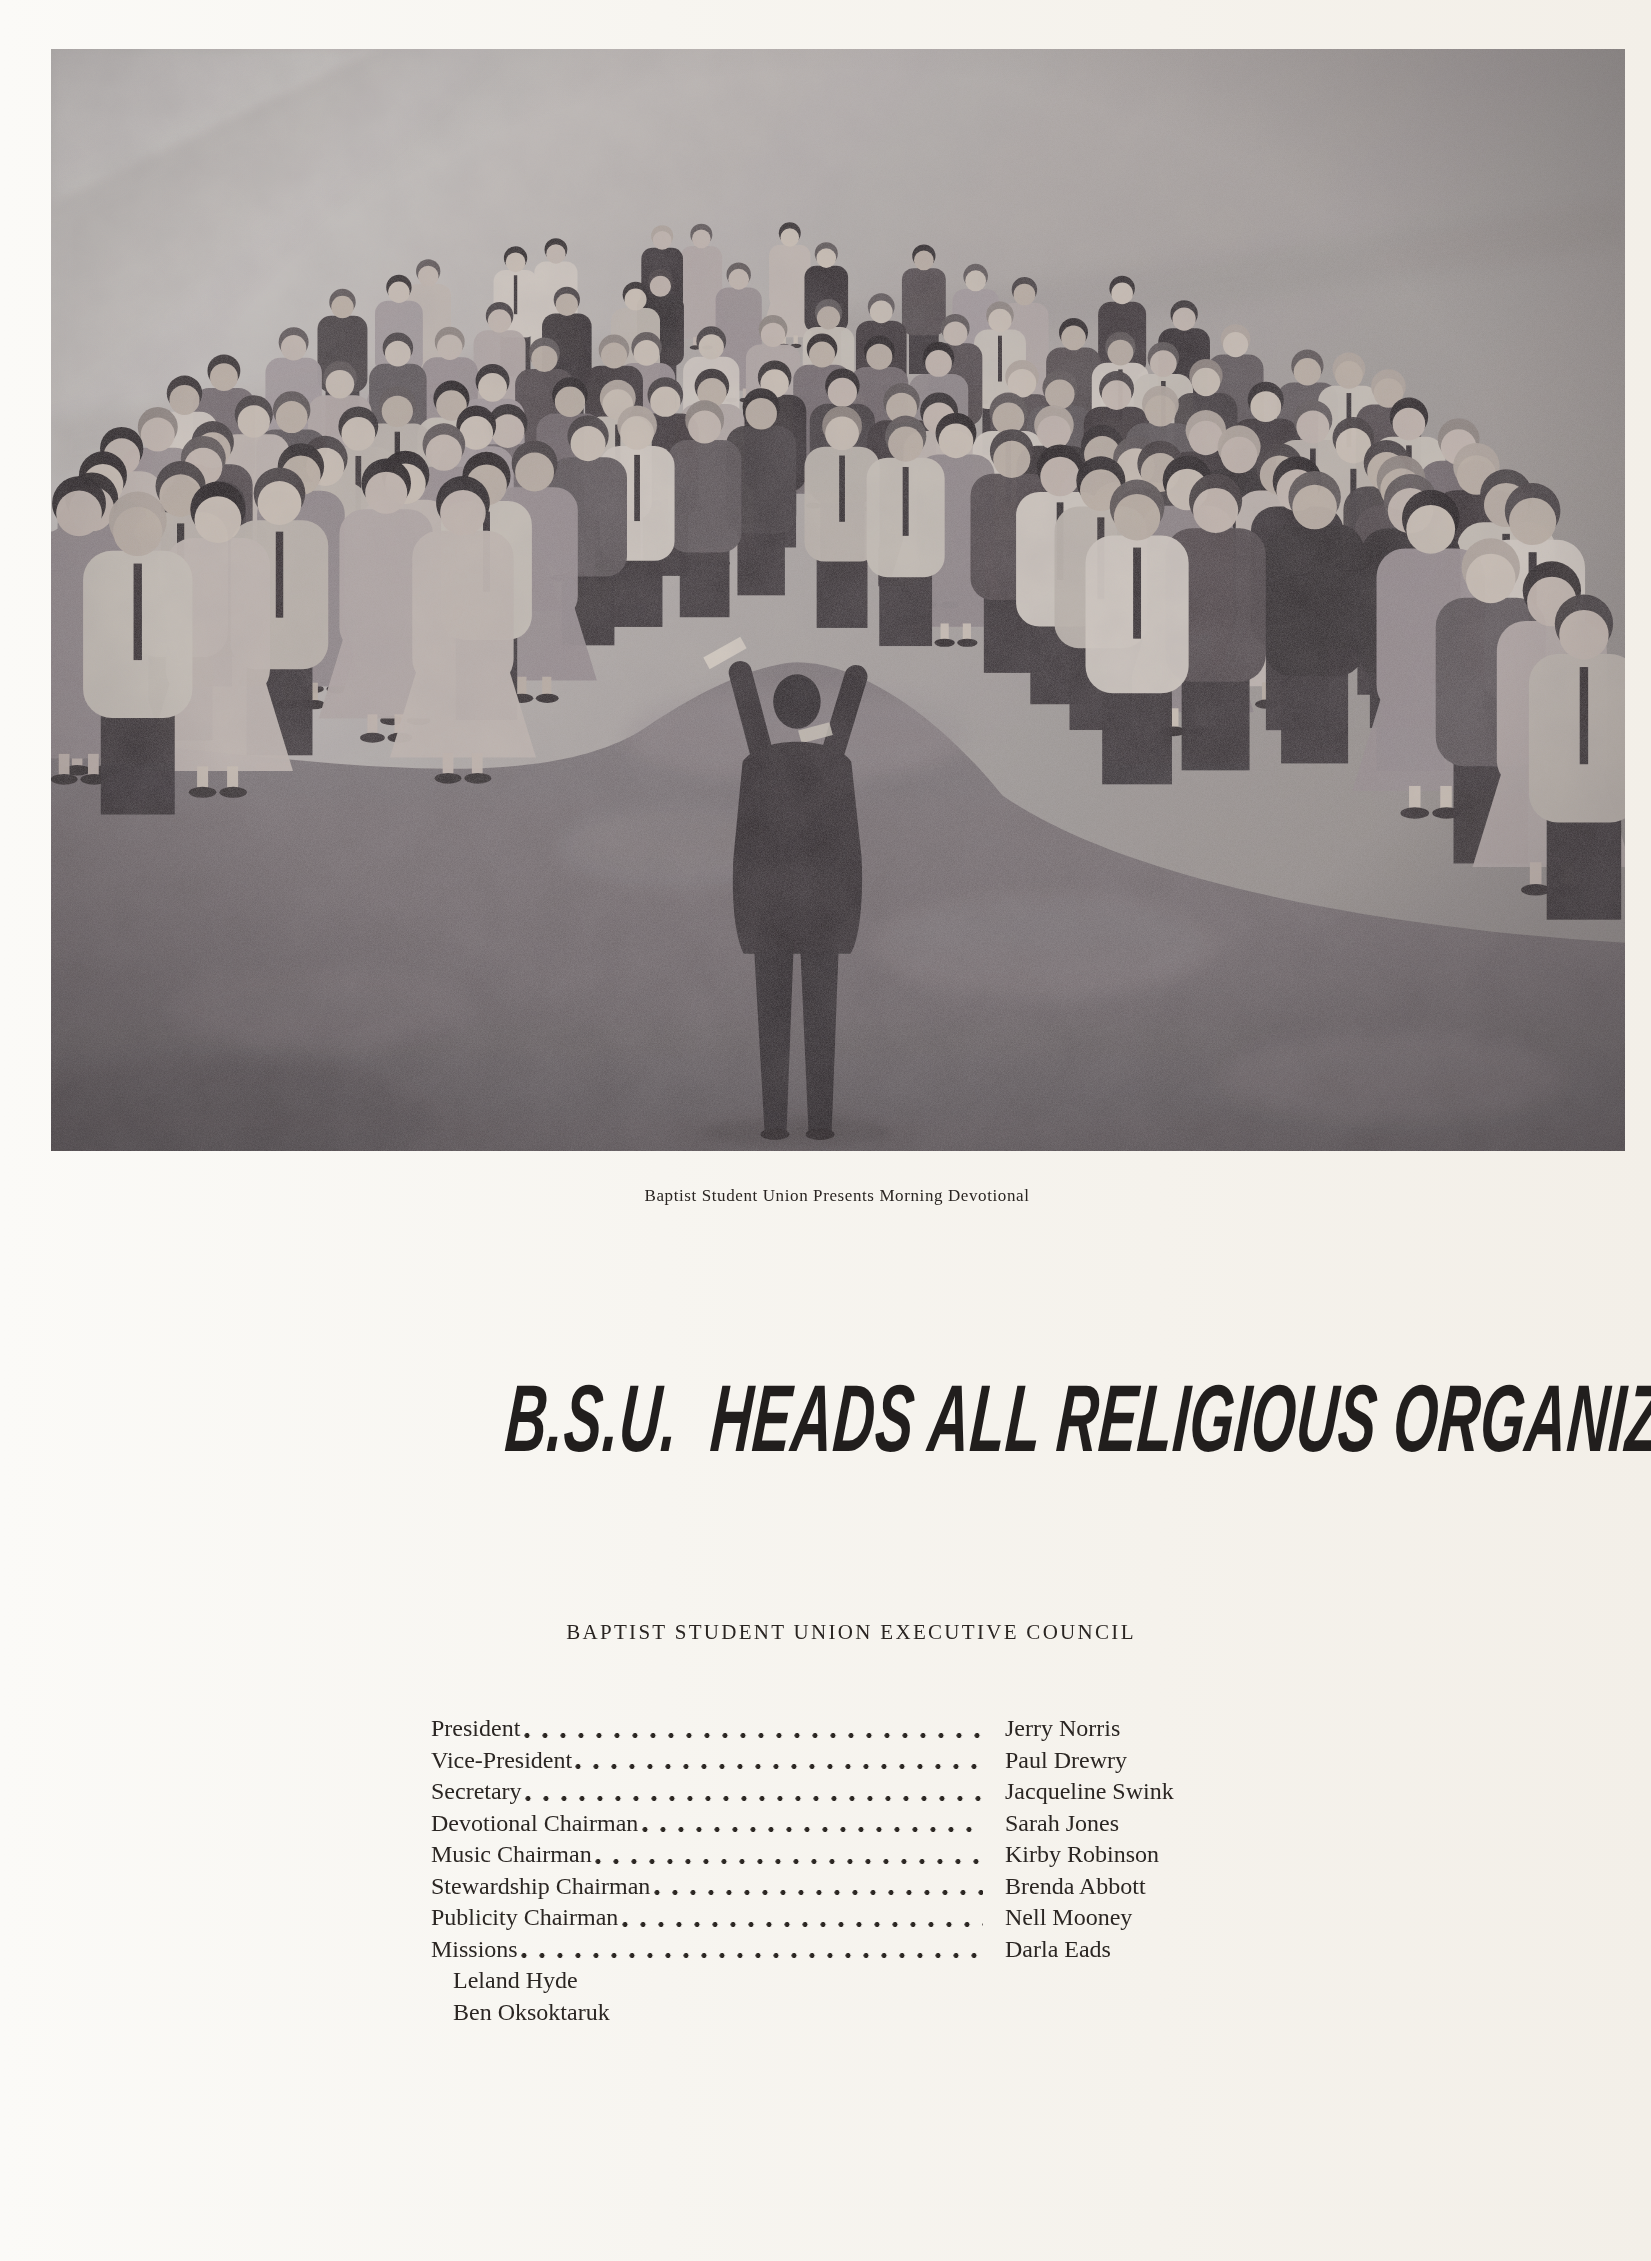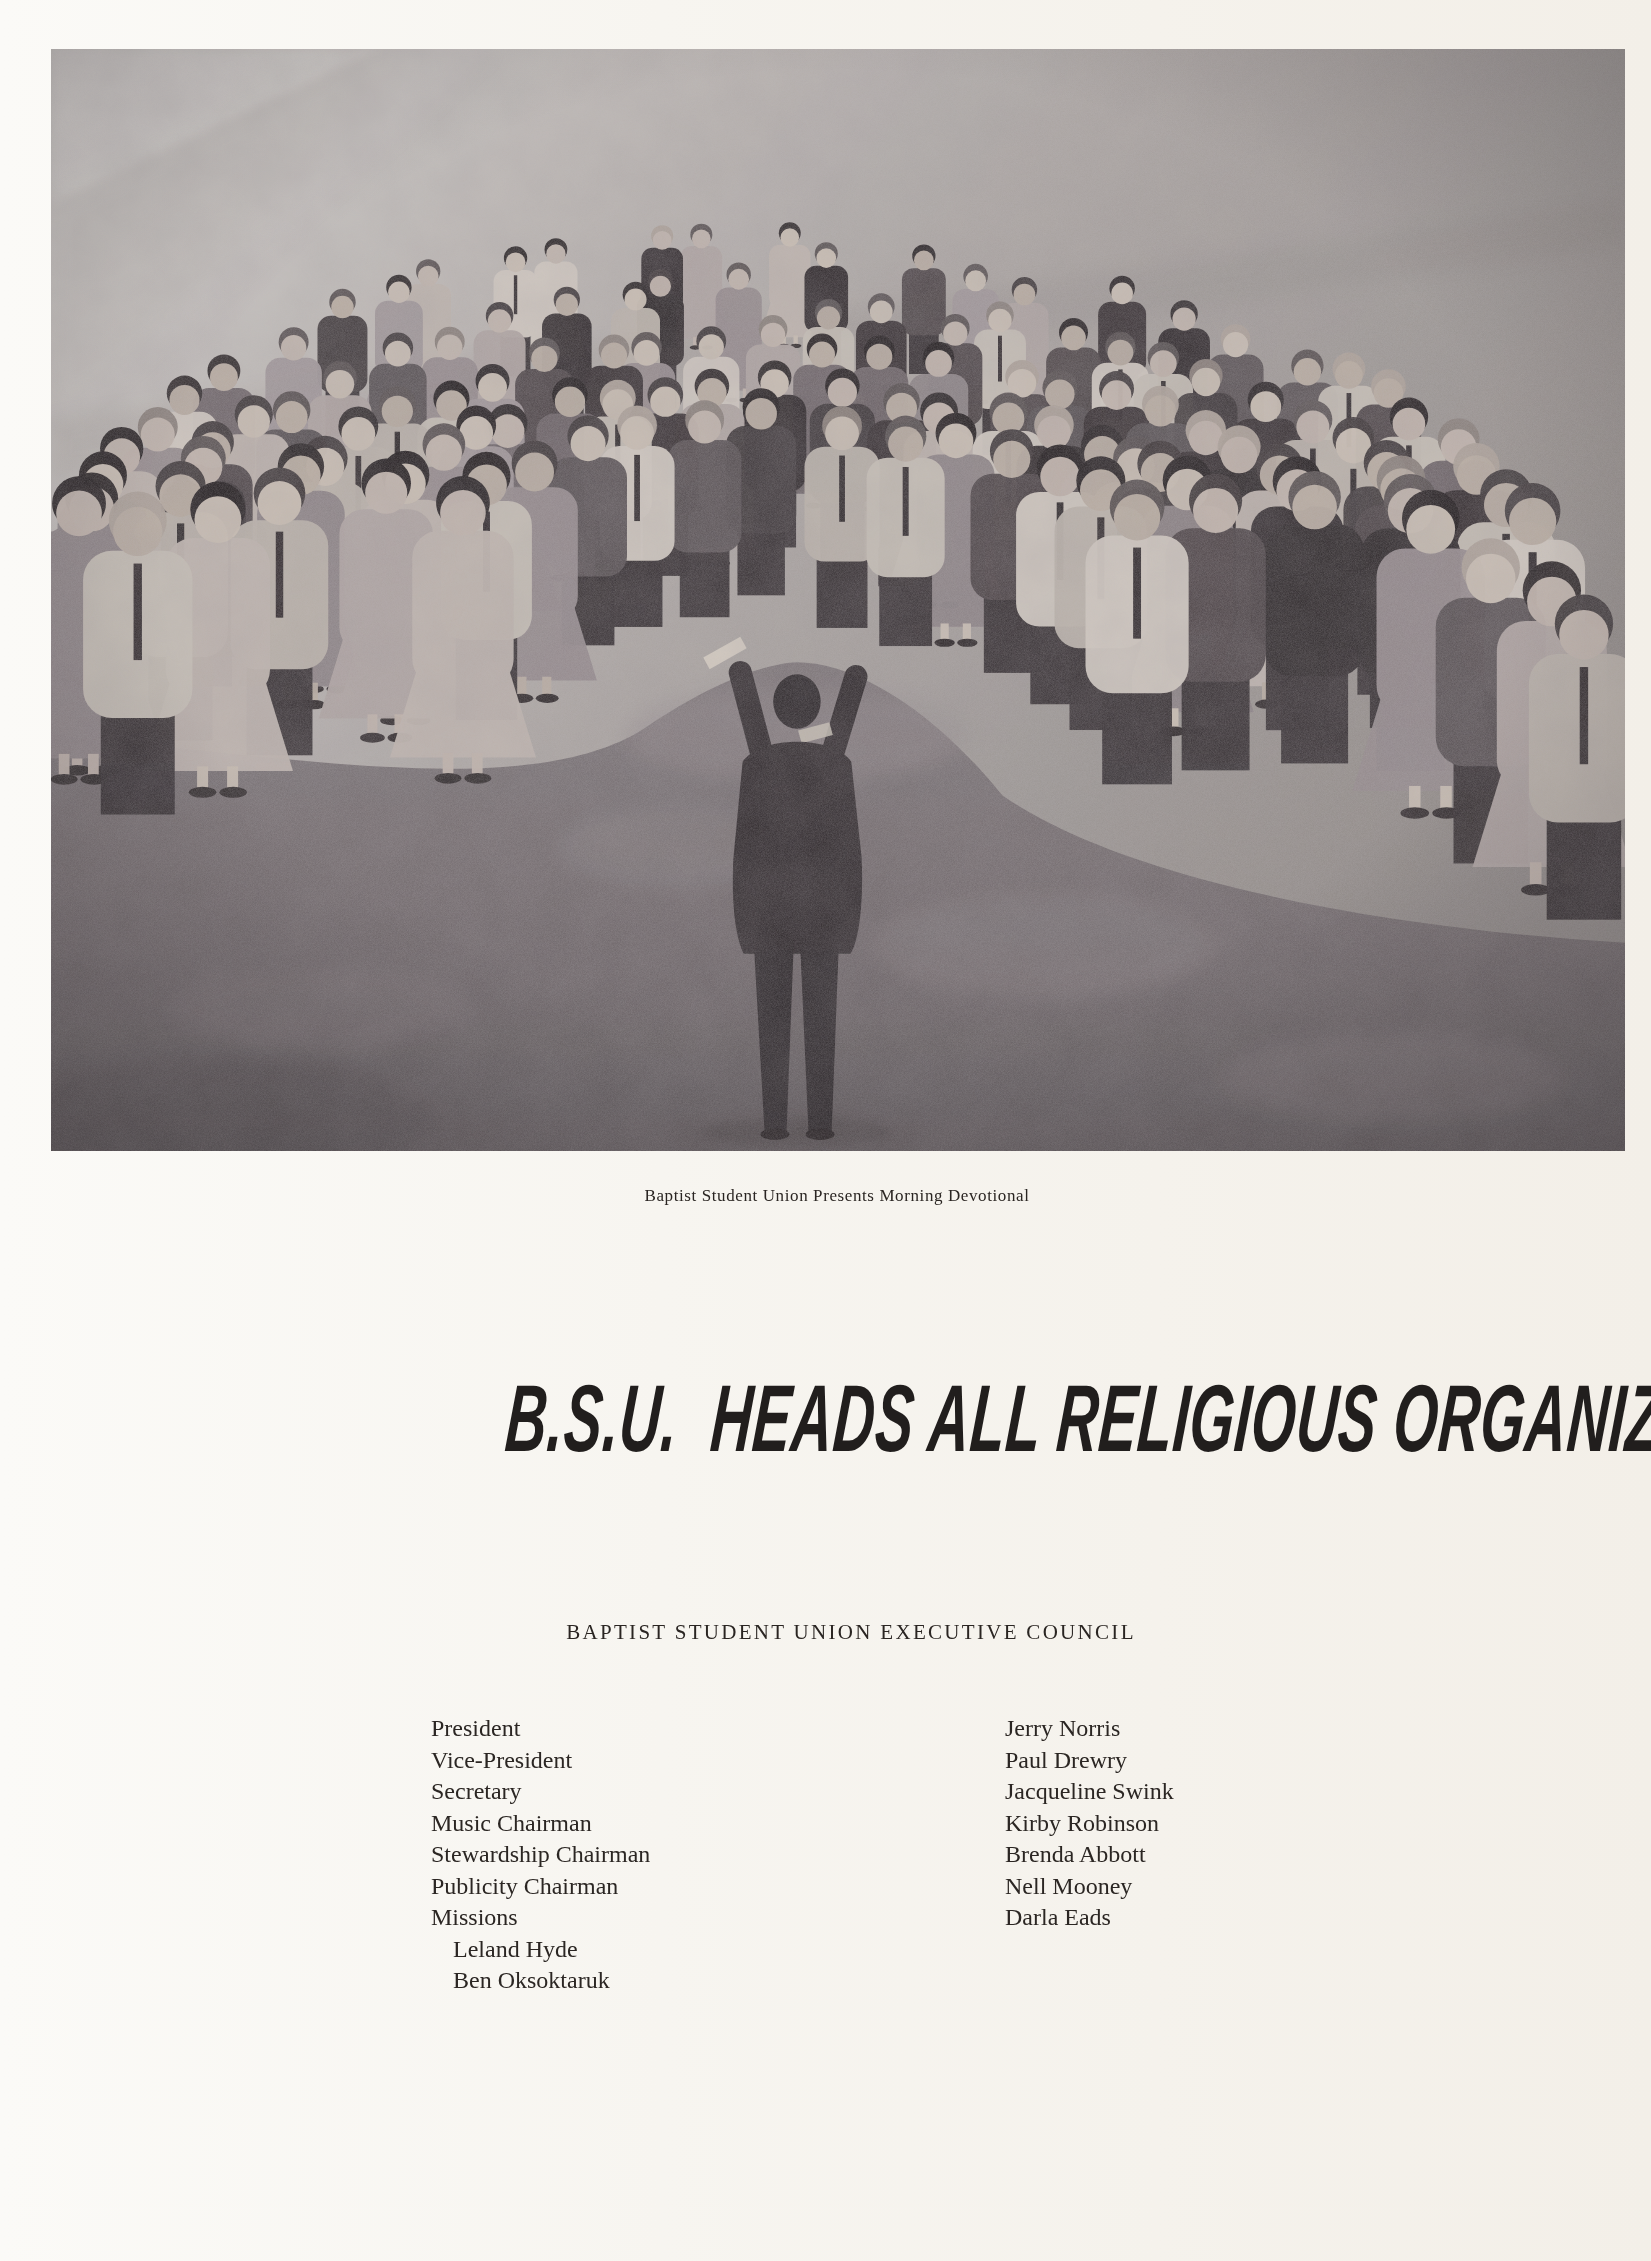--- a/index.html
+++ b/index.html
@@ -29,21 +29,21 @@
   }
   .council-title{
     position:absolute;top:1620px;left:51px;right:0;margin:0;text-align:center;
     font-size:21px;font-weight:normal;letter-spacing:2.3px;color:#2a2522;
   }
   .roster{
     position:absolute;left:431px;top:1713px;width:856px;
     font-size:24px;color:#2b2623;
   }
   .row{display:flex;align-items:stretch;height:31.5px;line-height:31.5px;}
-  .lead{display:flex;width:552px;flex-direction:column;}
+  .lead{display:flex;width:552px;}
   .lead .title{white-space:nowrap;}
   .lead .dots{
     flex:1;margin-left:2.3px;
     background-image:radial-gradient(circle at 2.9px 50%, #2b2622 2.3px, rgba(0,0,0,0) 2.8px);
     background-size:18px 5.2px;background-repeat:repeat-x;
     background-position:left 1.2px bottom 6.4px;
   }
   .name{padding-left:22px;white-space:nowrap;}
 </style>
 </head>
@@ -1124,20 +1124,27 @@
     </div>
 
     <div class="row">
       <span class="lead">
         <span class="title">Secretary</span>
         <span class="dots"></span>
       </span>
       <span class="name">Jacqueline Swink</span>
     </div>
 
+    <div class="row">
+      <span class="lead">
+        <span class="title">Devotional Chairman</span>
+        <span class="dots"></span>
+      </span>
+      <span class="name">Sarah Jones</span>
+    </div>
 
     <div class="row">
       <span class="lead">
         <span class="title">Music Chairman</span>
         <span class="dots"></span>
       </span>
       <span class="name">Kirby Robinson</span>
     </div>
 
     <div class="row">

